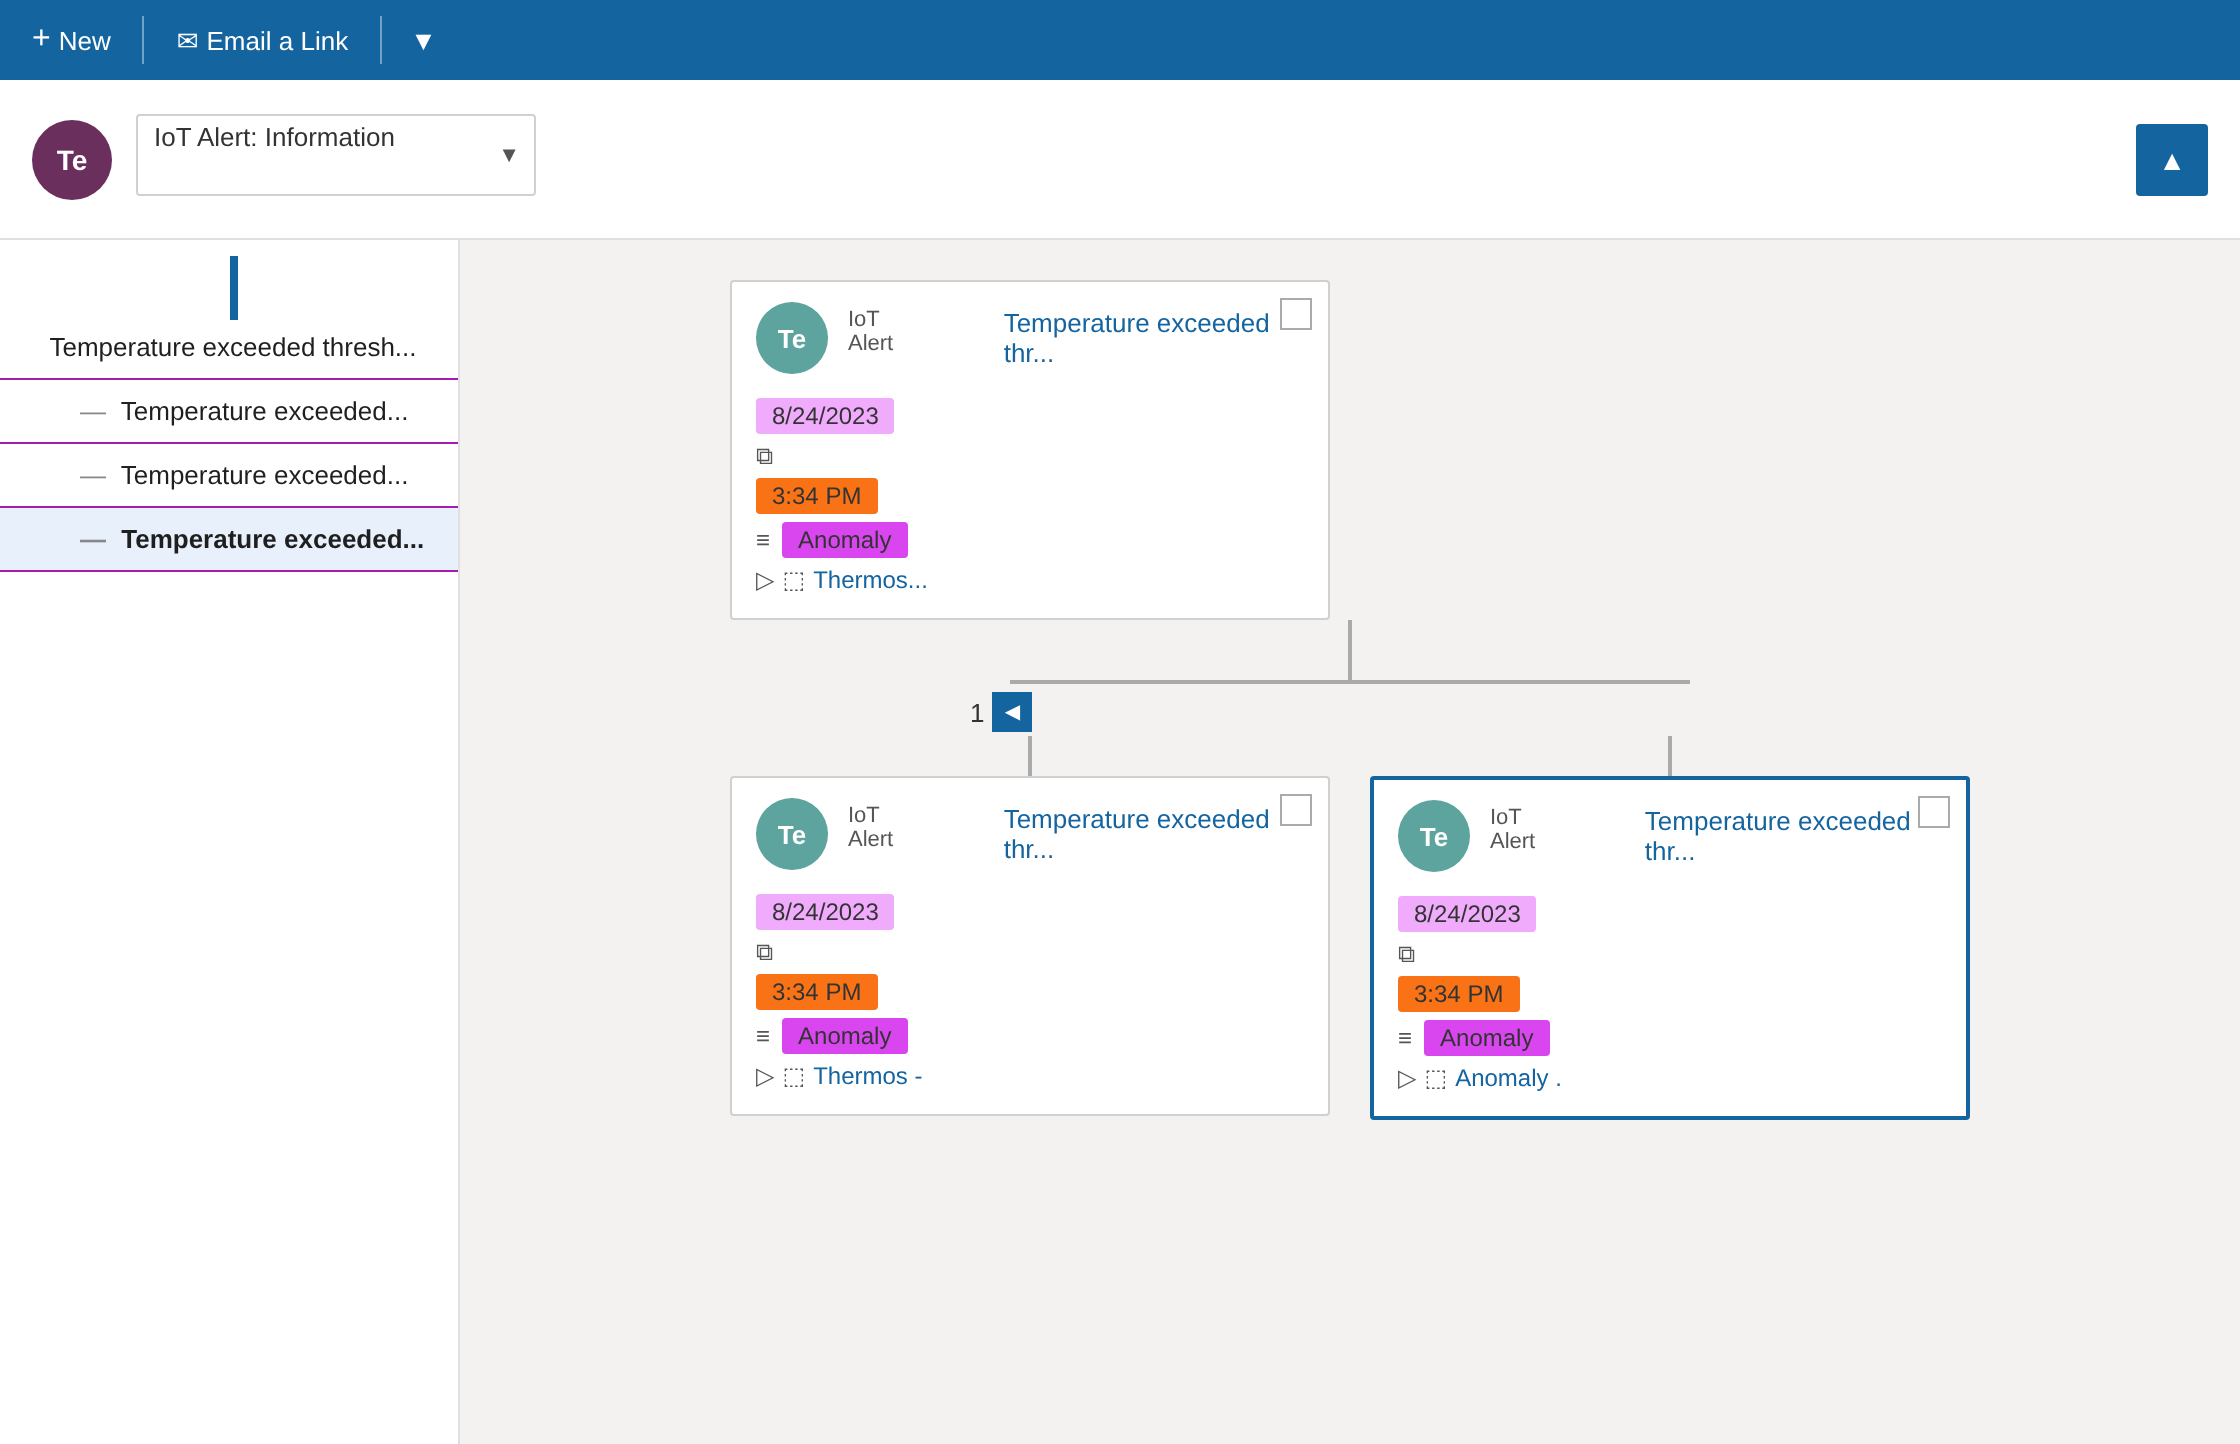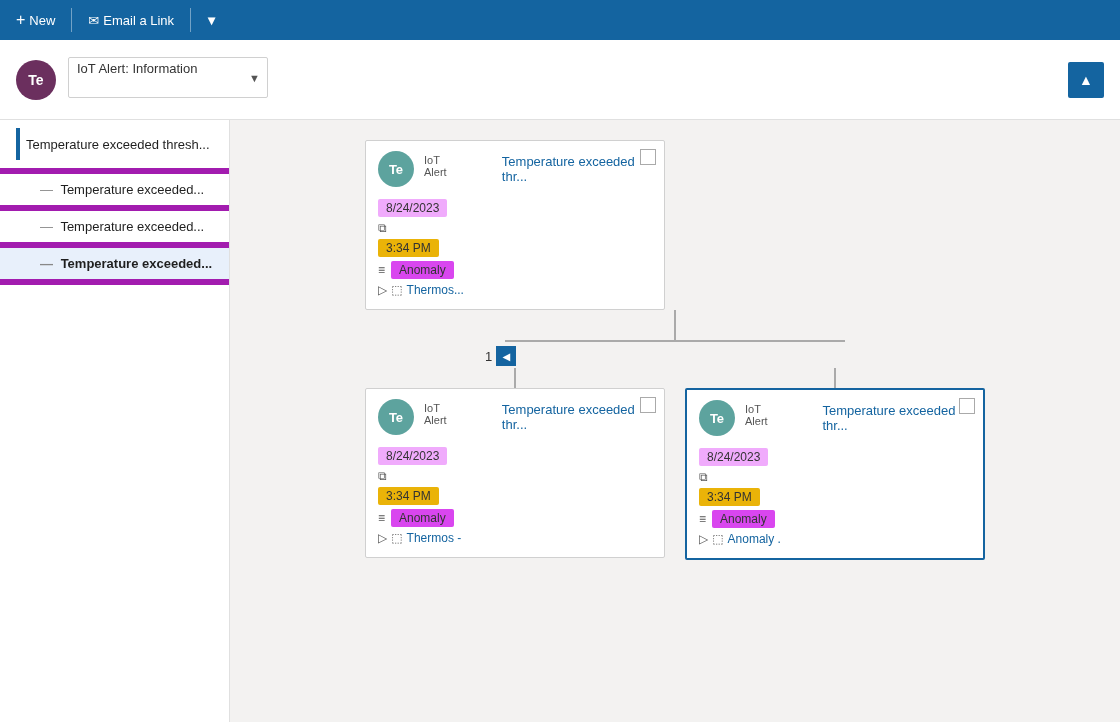--- a/index.html
+++ b/index.html
@@ -81,24 +81,25 @@
       background: white;
       border-right: 1px solid #e0e0e0;
       overflow: hidden;
       flex-shrink: 0;
     }
     .sidebar-item {
       padding: 8px 12px 8px 16px;
       font-size: 13px;
       color: #1f1f1f;
       cursor: pointer;
-      border-bottom: 6px solid #a21caf;
+      border-bottom: 1px solid #a21caf;
       white-space: nowrap;
       overflow: hidden;
       text-overflow: ellipsis;
+      flex-direction: column;
     }
     .sidebar-item.active {
       background: #e8f0fb;
       font-weight: 700;
     }
     .sidebar-item.header-item {
       background: white;
       display: flex; align-items: center; gap: 6px;
     }
     .sidebar-blue-bar {
@@ -154,21 +155,21 @@
     .card-row {
       display: flex; align-items: center; gap: 6px;
       padding: 2px 0;
     }
     .card-date-badge {
       background: #f0abfc; border-radius: 2px;
       font-size: 12px; color: #333; padding: 2px 8px;
       display: inline-block;
     }
     .card-time-badge {
-      background: #eab308; border-radius: 2px;
+      background: #f97316; border-radius: 2px;
       font-size: 12px; color: #333; padding: 2px 8px;
       display: inline-block;
     }
     .card-anomaly-badge {
       background: #d946ef; border-radius: 2px;
       font-size: 12px; color: #333; padding: 2px 8px;
       display: inline-block;
     }
     .card-icon { font-size: 12px; color: #555; flex-shrink: 0; }
     .card-link { font-size: 12px; color: #1464a0; cursor: pointer; text-decoration: none; }

